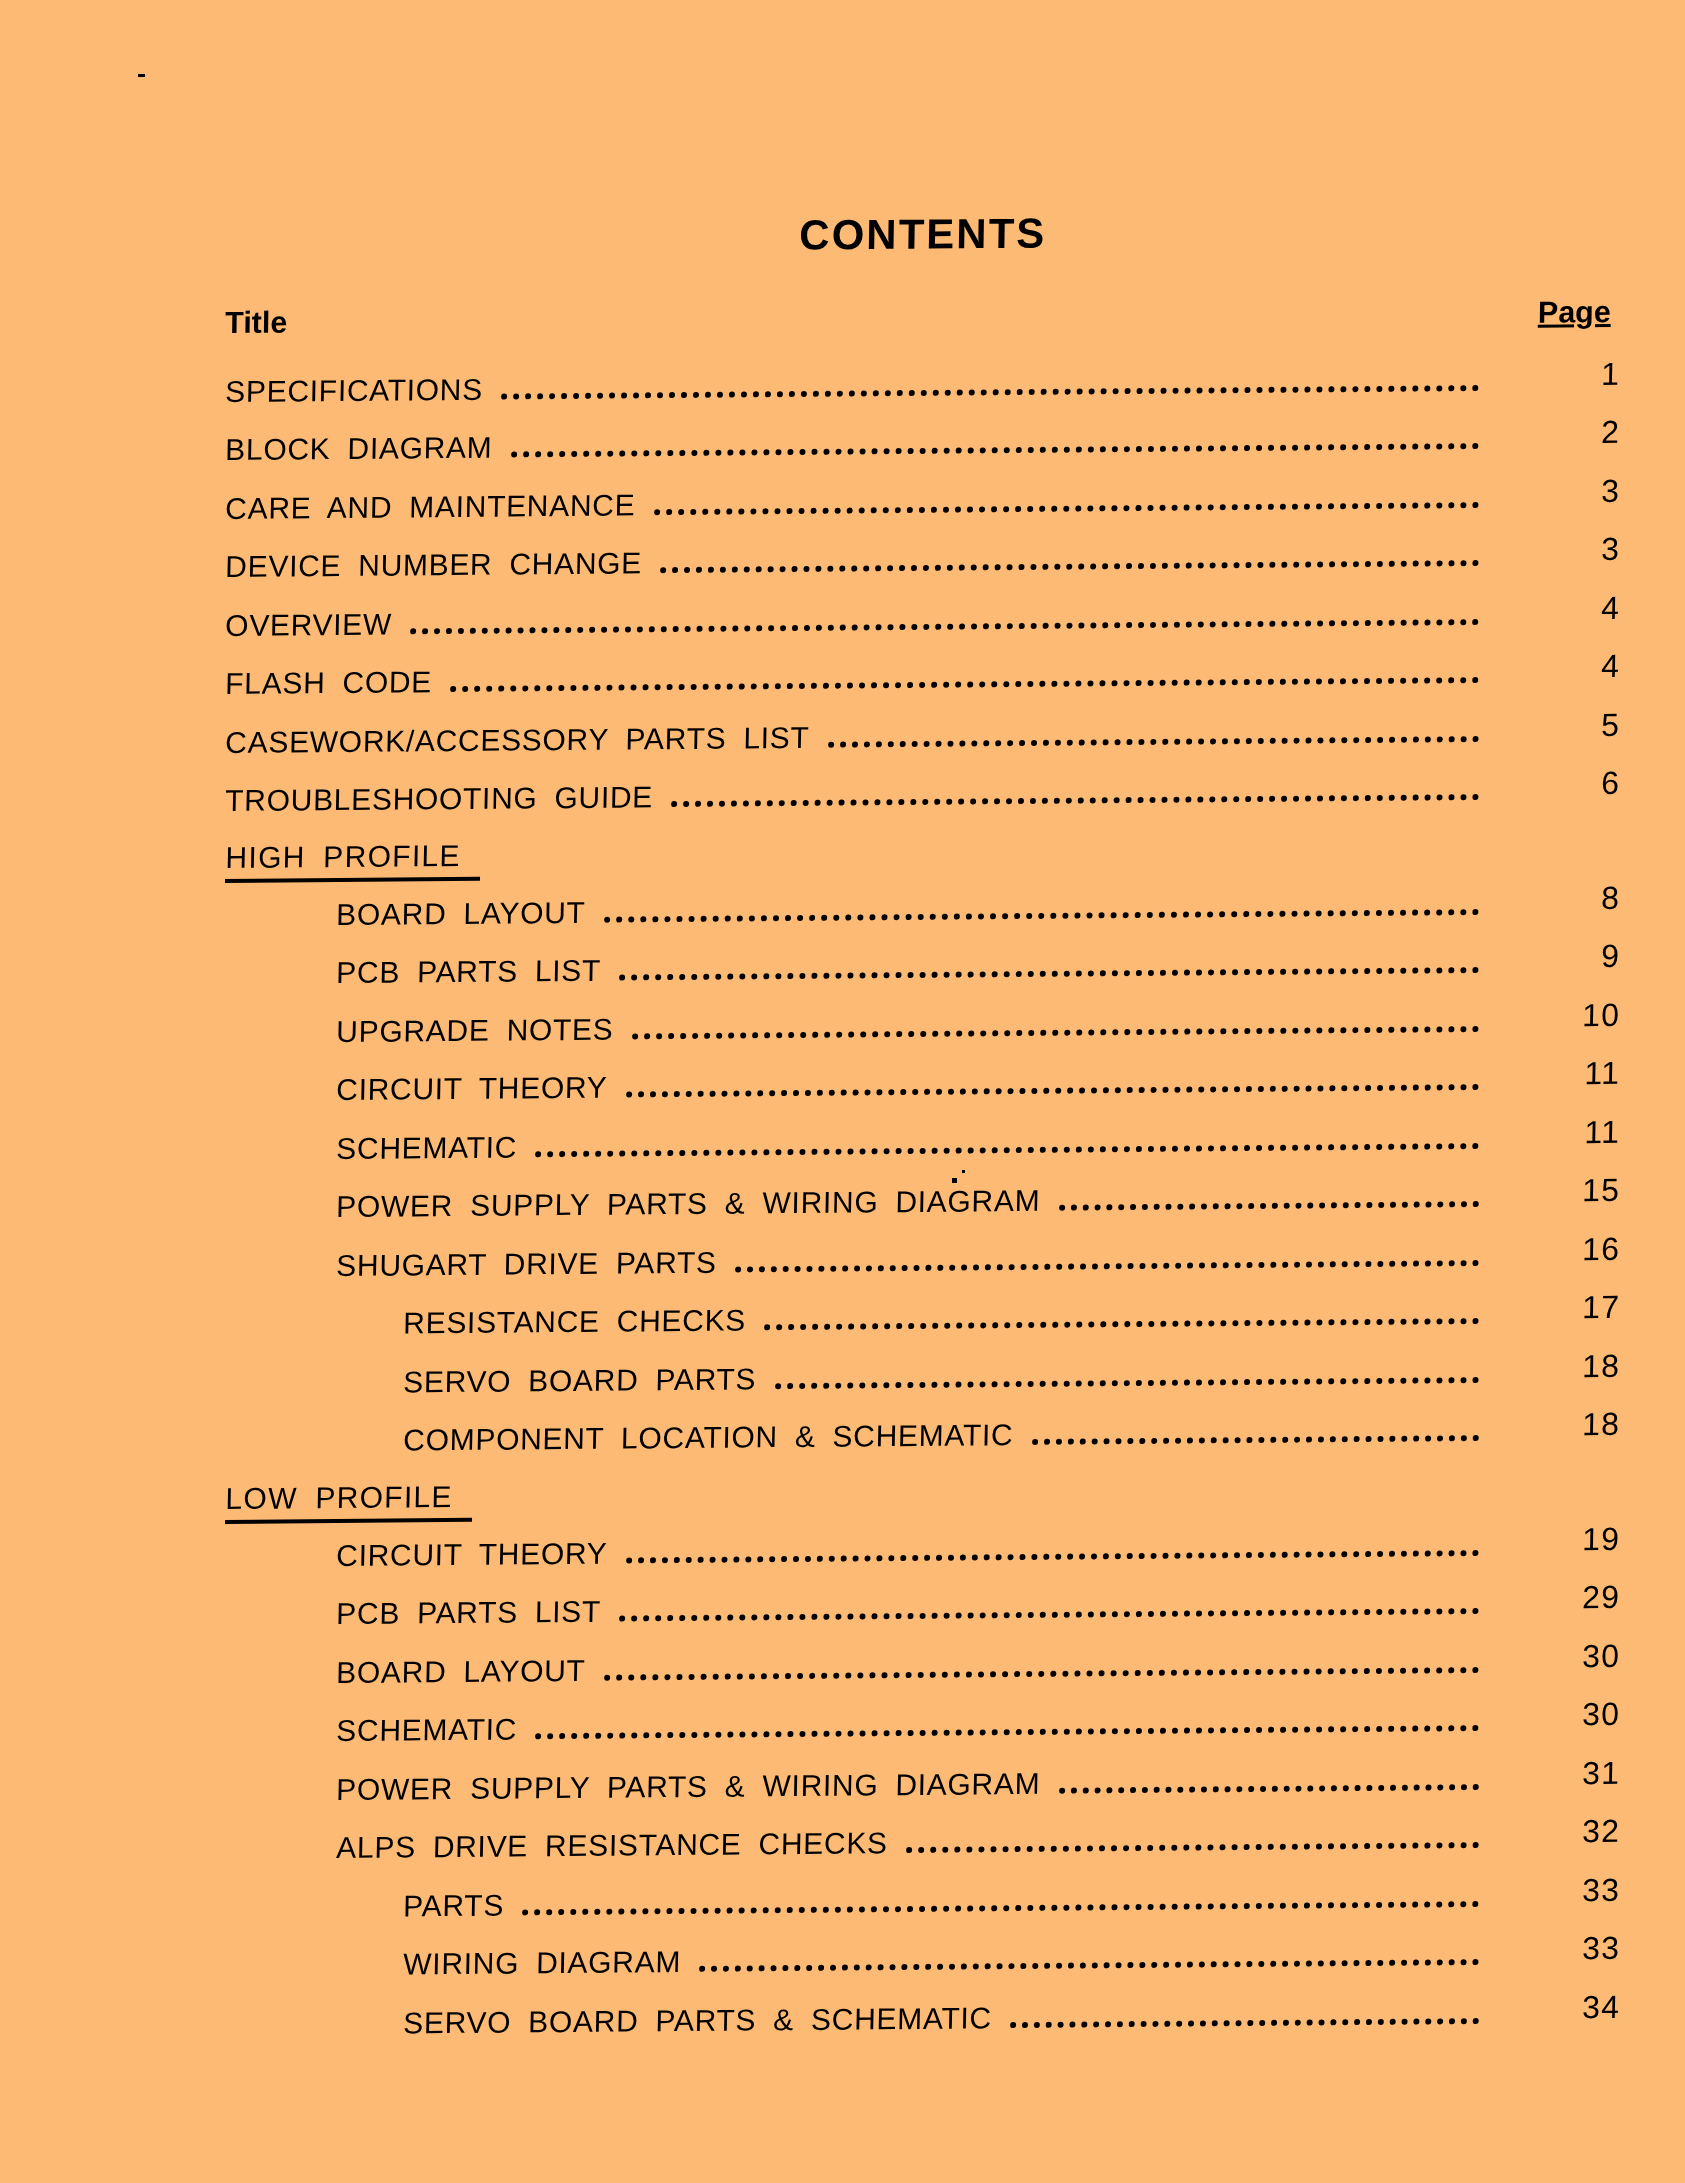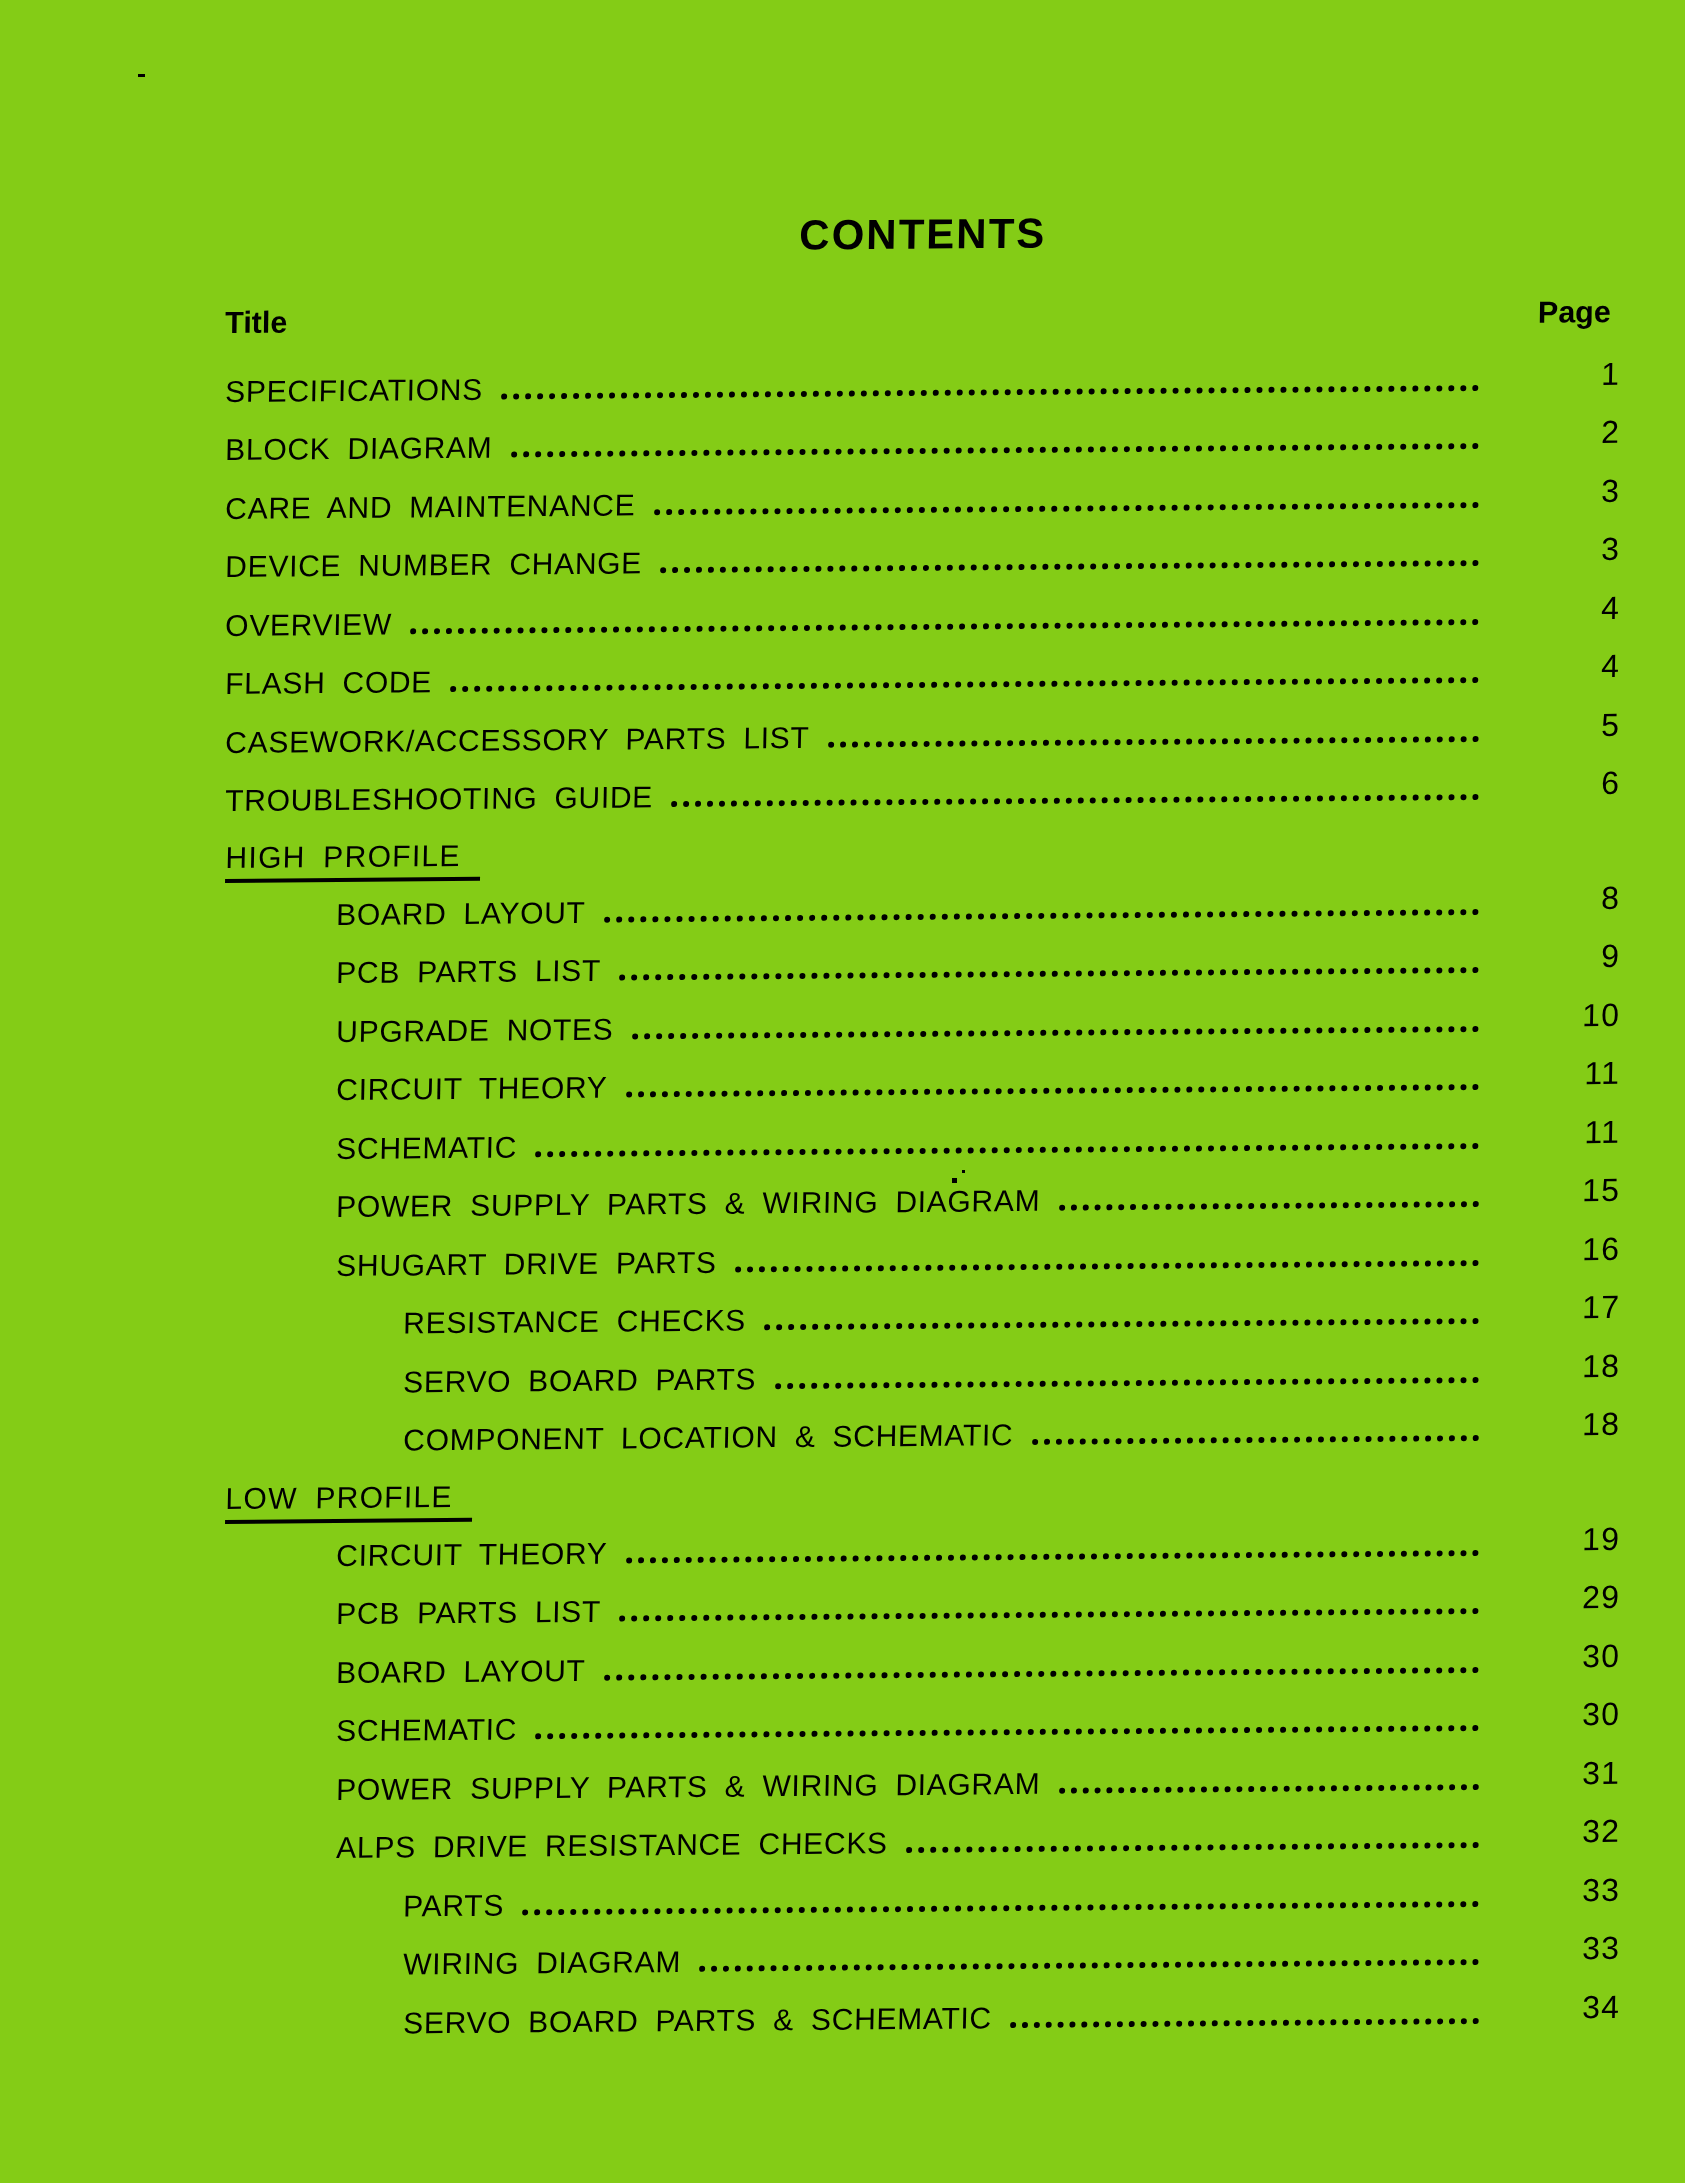--- a/index.html
+++ b/index.html
@@ -11,21 +11,21 @@
     width: 1685px;
     height: 2183px;
     position: relative;
     overflow: hidden;
     font-family: "Liberation Sans", sans-serif;
     color: #000;
   }
   .sheet {
     position: absolute;
     inset: 0;
-    background: #84cc16;
+    background: #fdba74;
   }
   .content {
     position: absolute;
     left: 0;
     top: 0;
     width: 1685px;
     box-sizing: border-box;
     padding: 219px 65px 0 225px;
   }
   .doc-title {
@@ -47,20 +47,21 @@
     line-height: 1;
     margin-bottom: 37px;
     transform: rotate(-0.45deg) skewX(-1.2deg);
     transform-origin: 0 100%;
   }
   .col-page {
     width: 99px;
     text-align: right;
     padding-right: 9.3px;
     box-sizing: border-box;
+    text-decoration: underline;
   }
   .toc-list {
     margin: 0;
     padding: 0;
   }
   .row {
     display: flex;
     align-items: baseline;
     font-size: 30px;
     line-height: 1;

